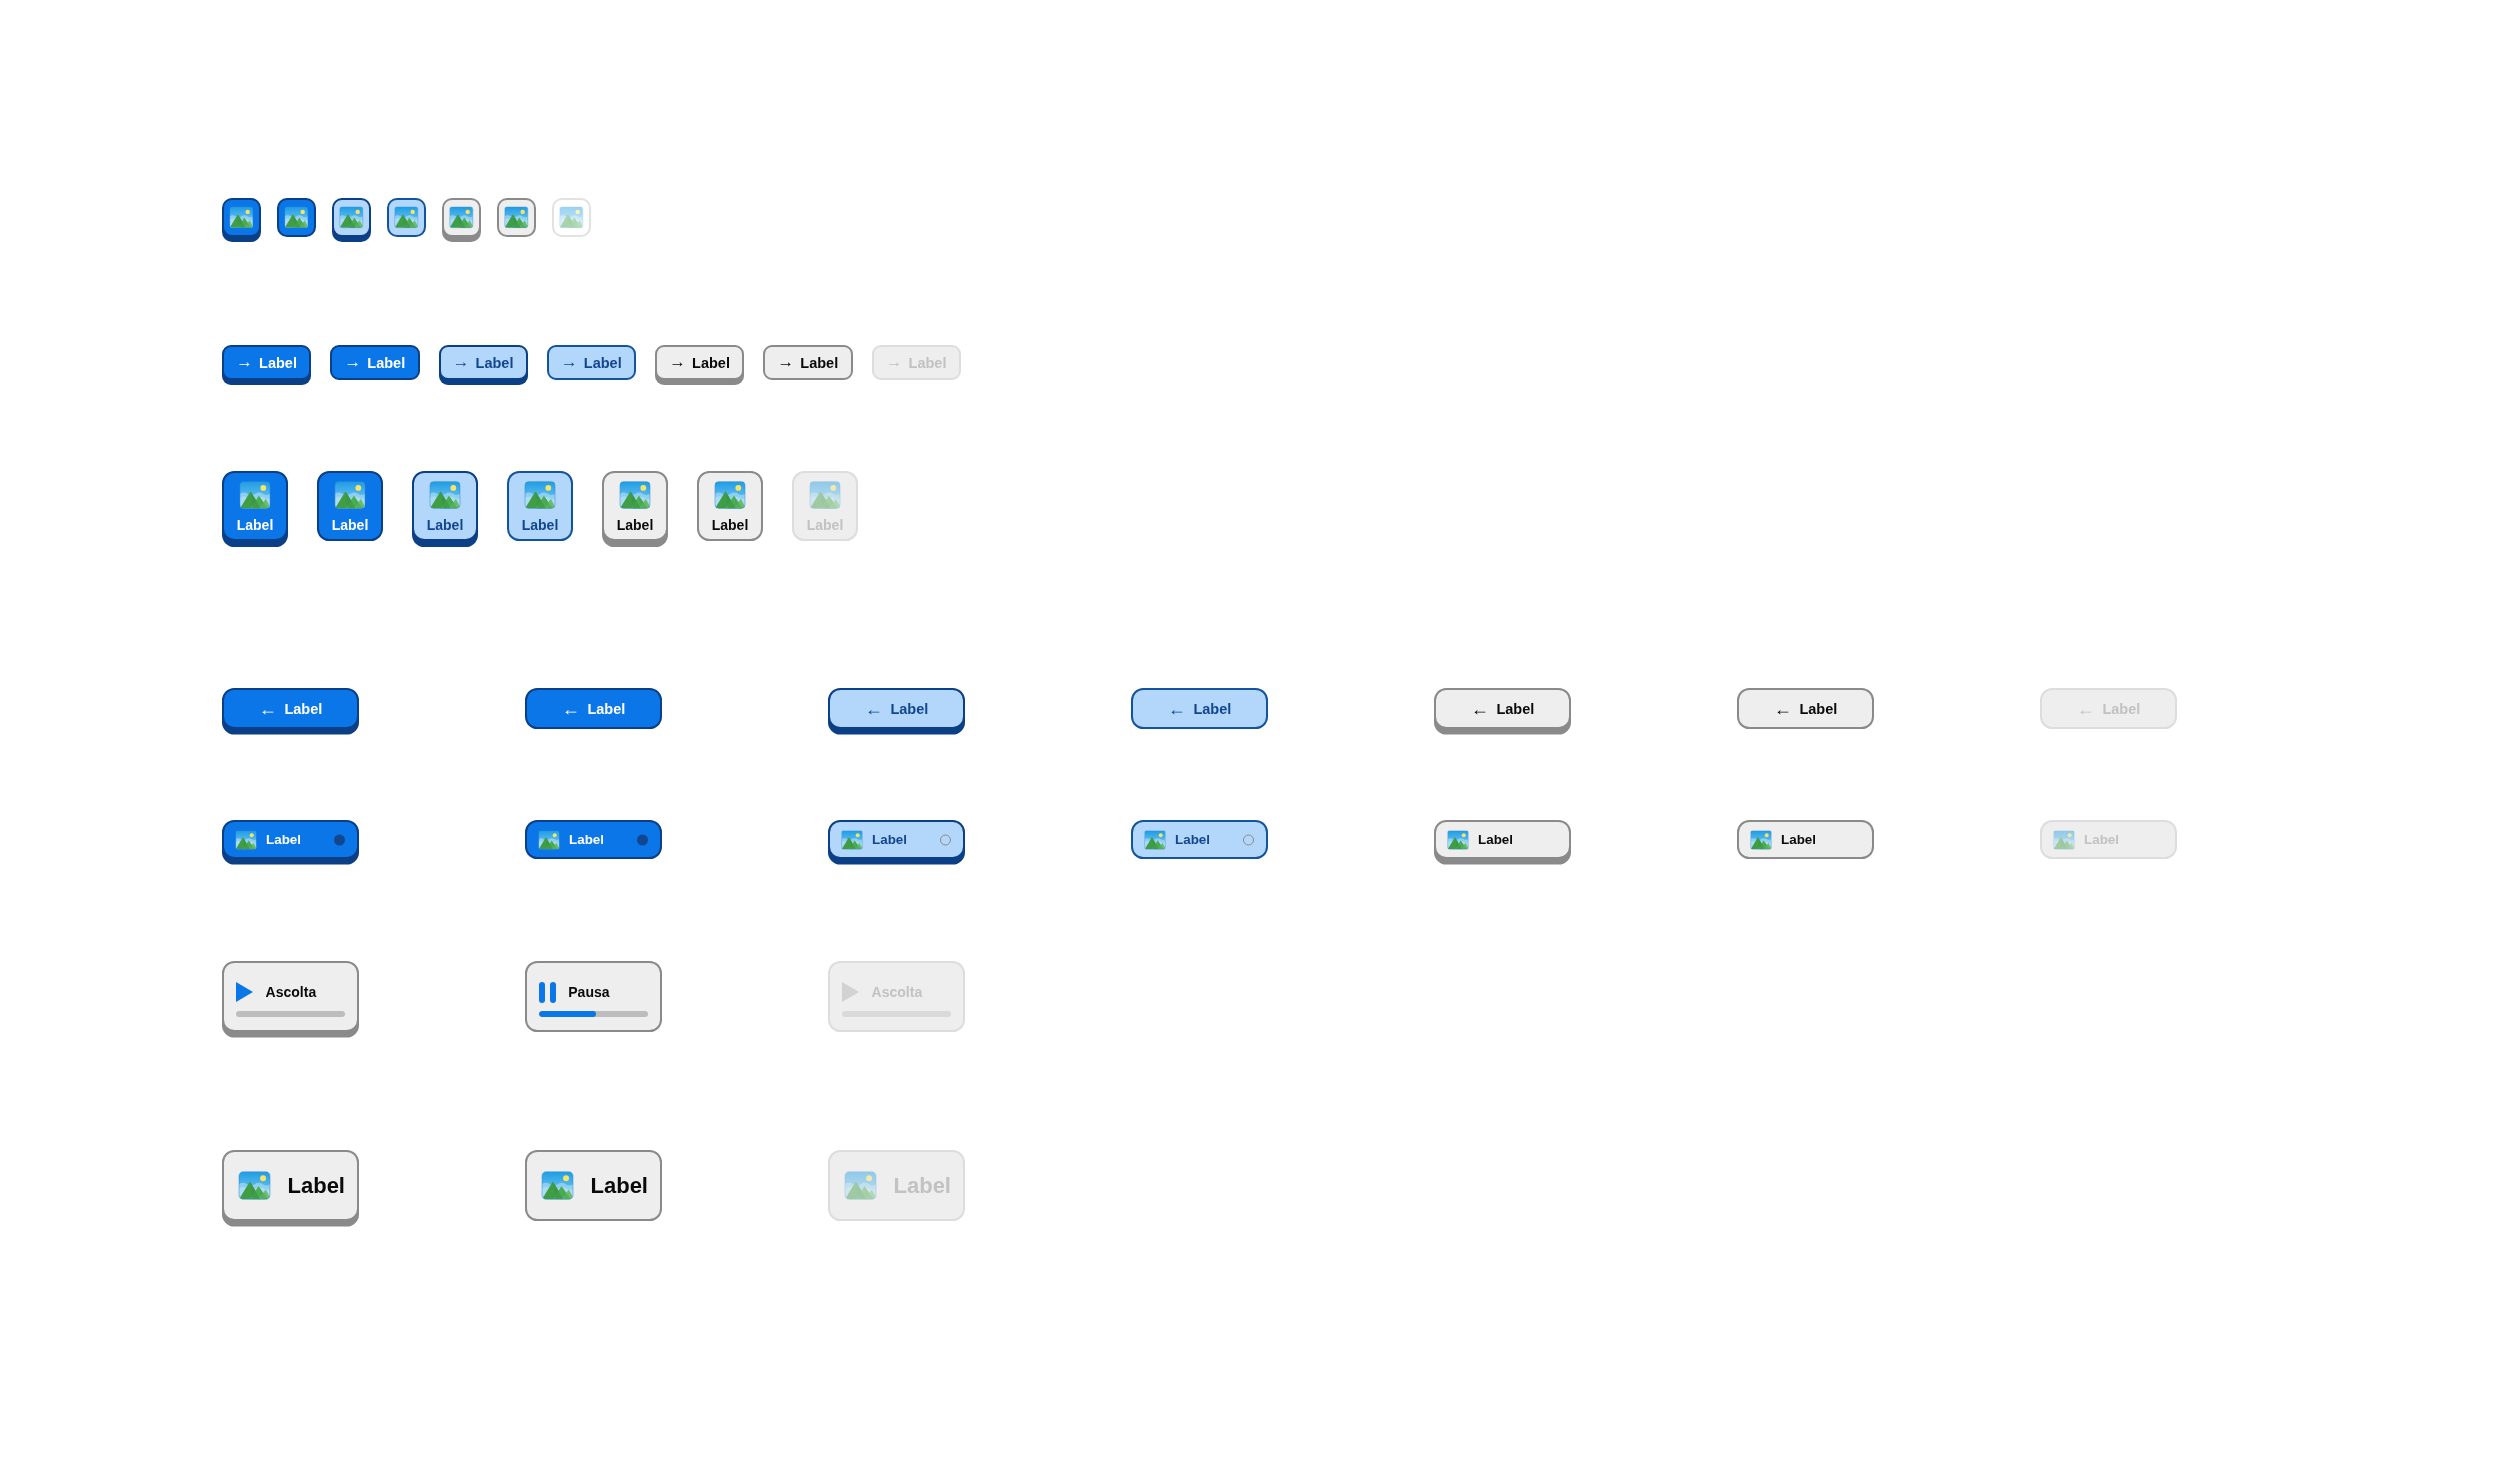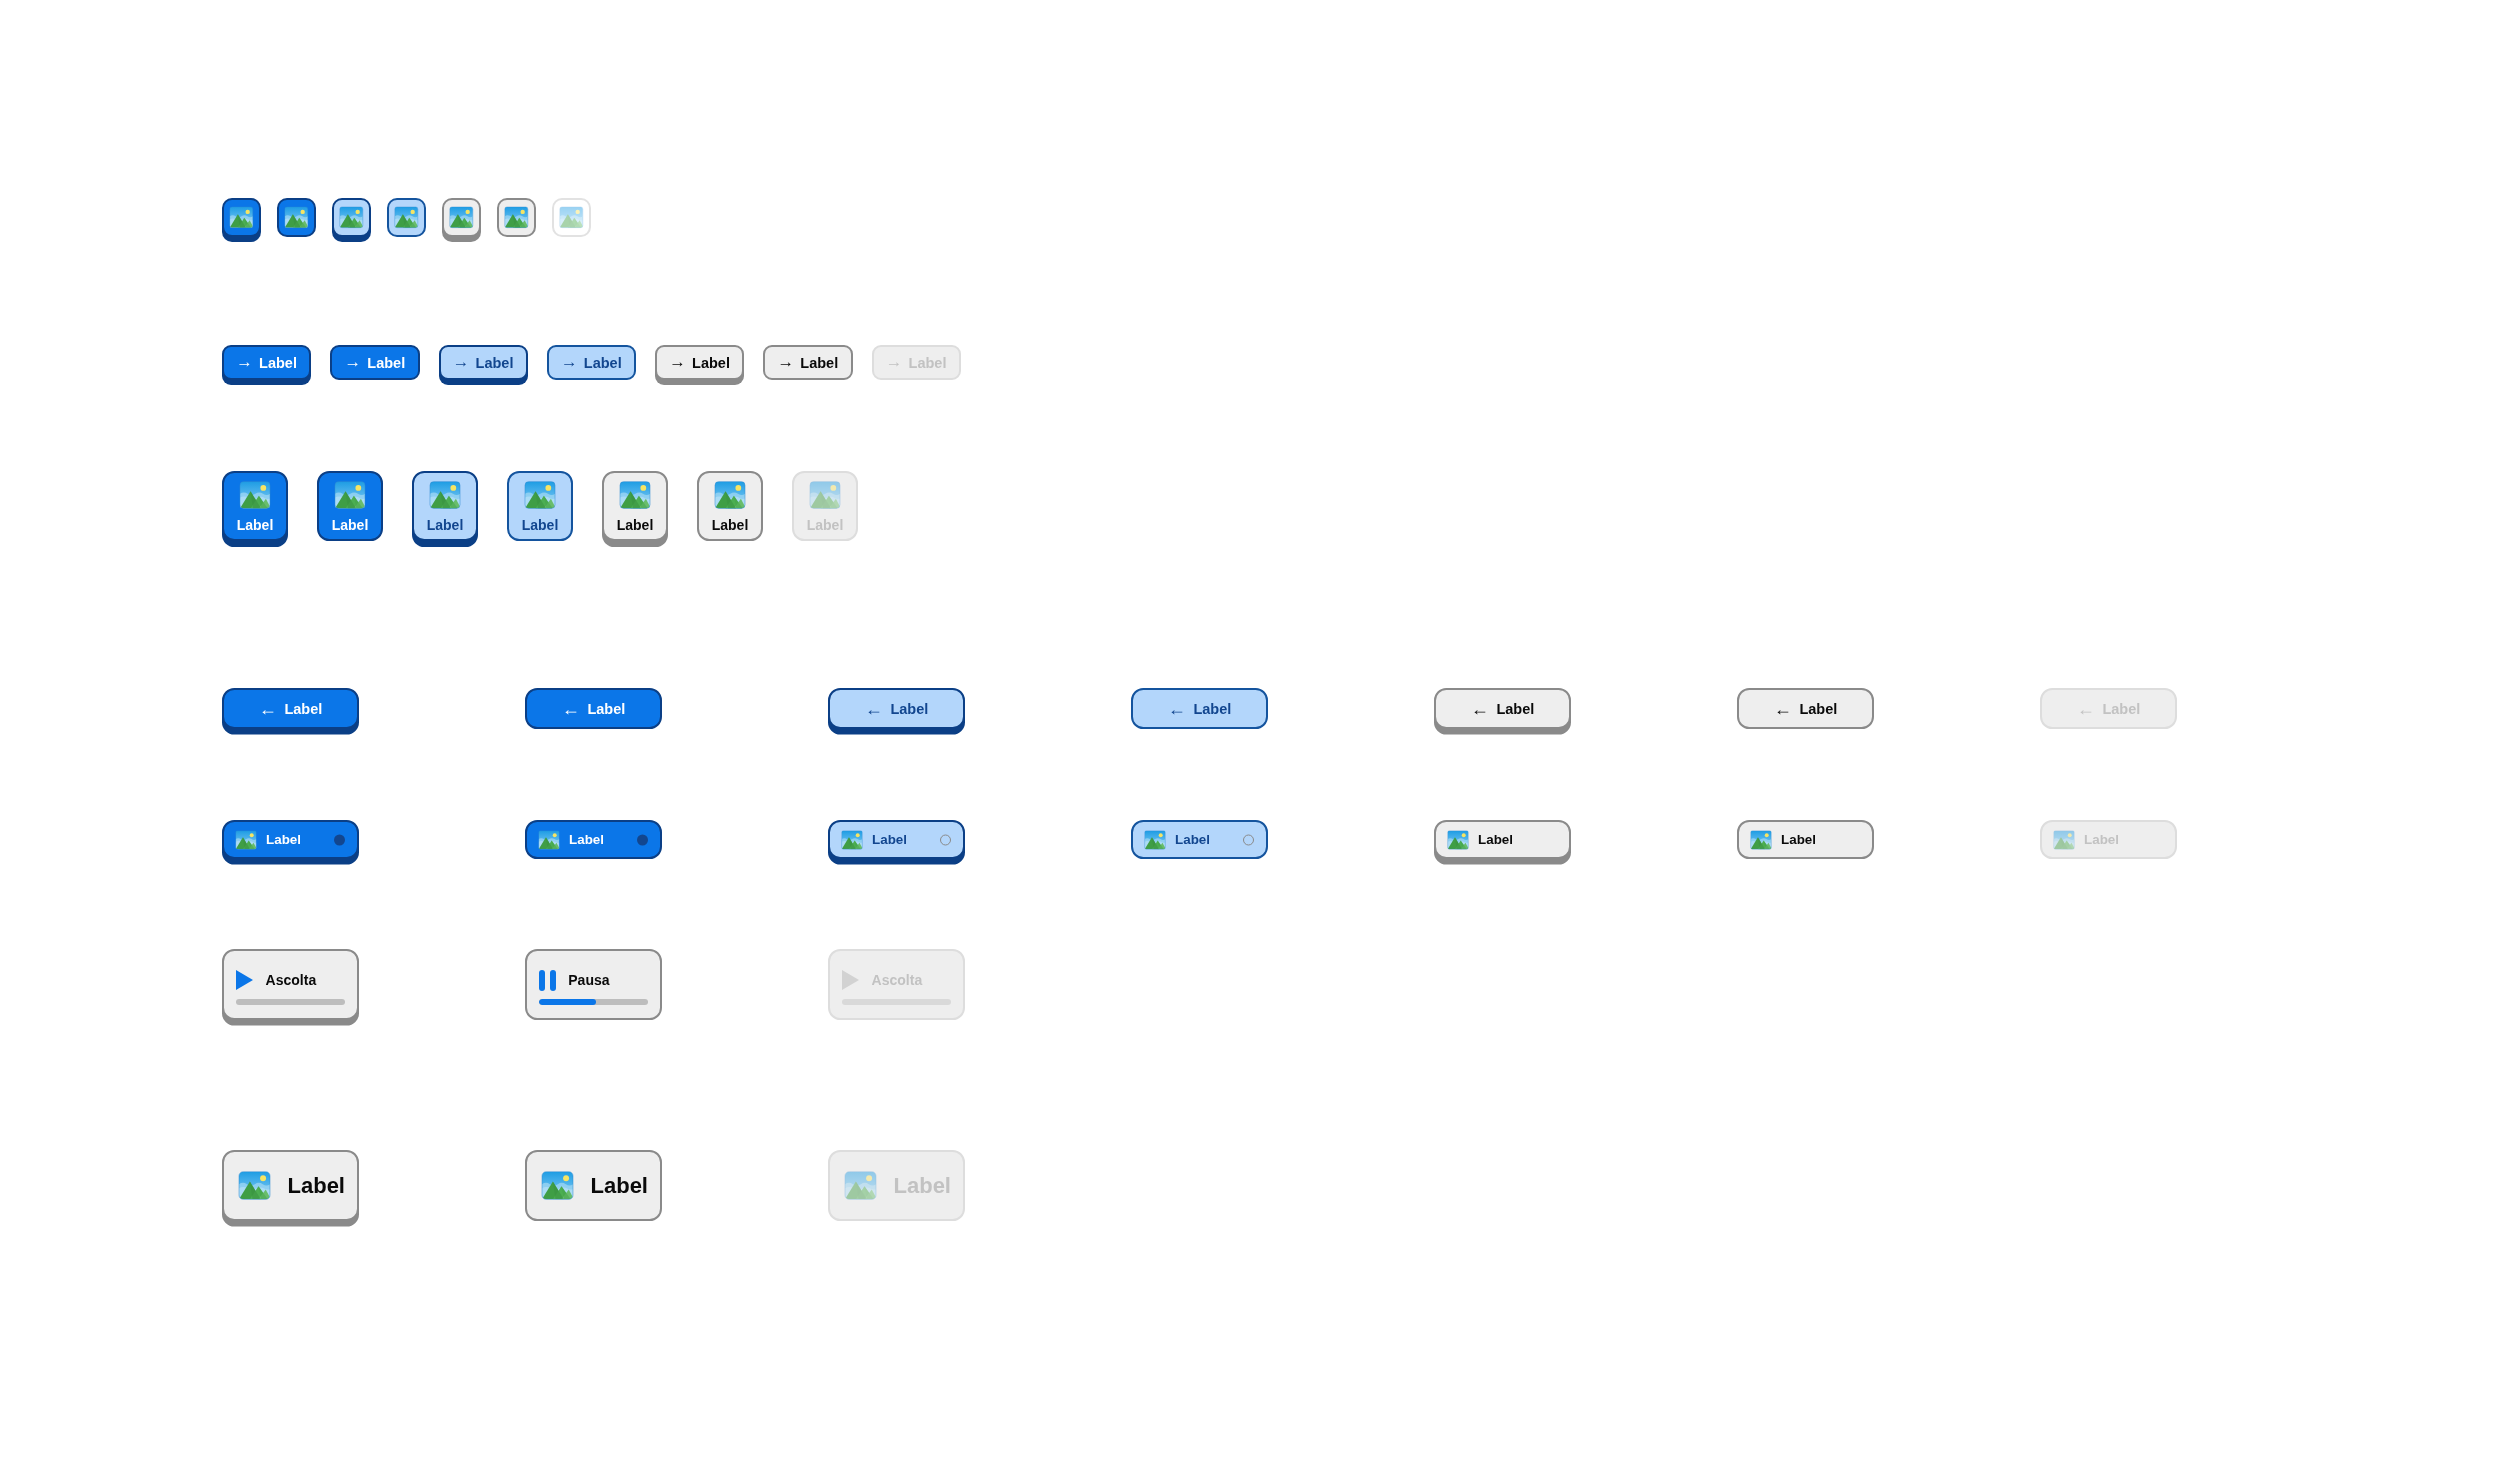--- a/index.html
+++ b/index.html
@@ -135,20 +135,21 @@
   #row6 { left: 222px; top: 949px; }
   #row6 .btn {
     width: 137px; height: 71px;
     border-radius: 12.3px;
     border-width: 2.2px;
     margin-right: 166px;
     flex-direction: column;
     align-items: stretch;
     justify-content: center;
     padding: 0 12.3px;
+    margin-top: 12px;
   }
   #row6 .ctl-line {
     display: flex; align-items: center; gap: 12.3px;
     height: 33px;
   }
   #row6 .lbl { font-size: 14px; font-weight: bold; }
   .play-tri {
     width: 0; height: 0;
     border-style: solid;
     border-width: 10.6px 0 10.6px 17.3px;

